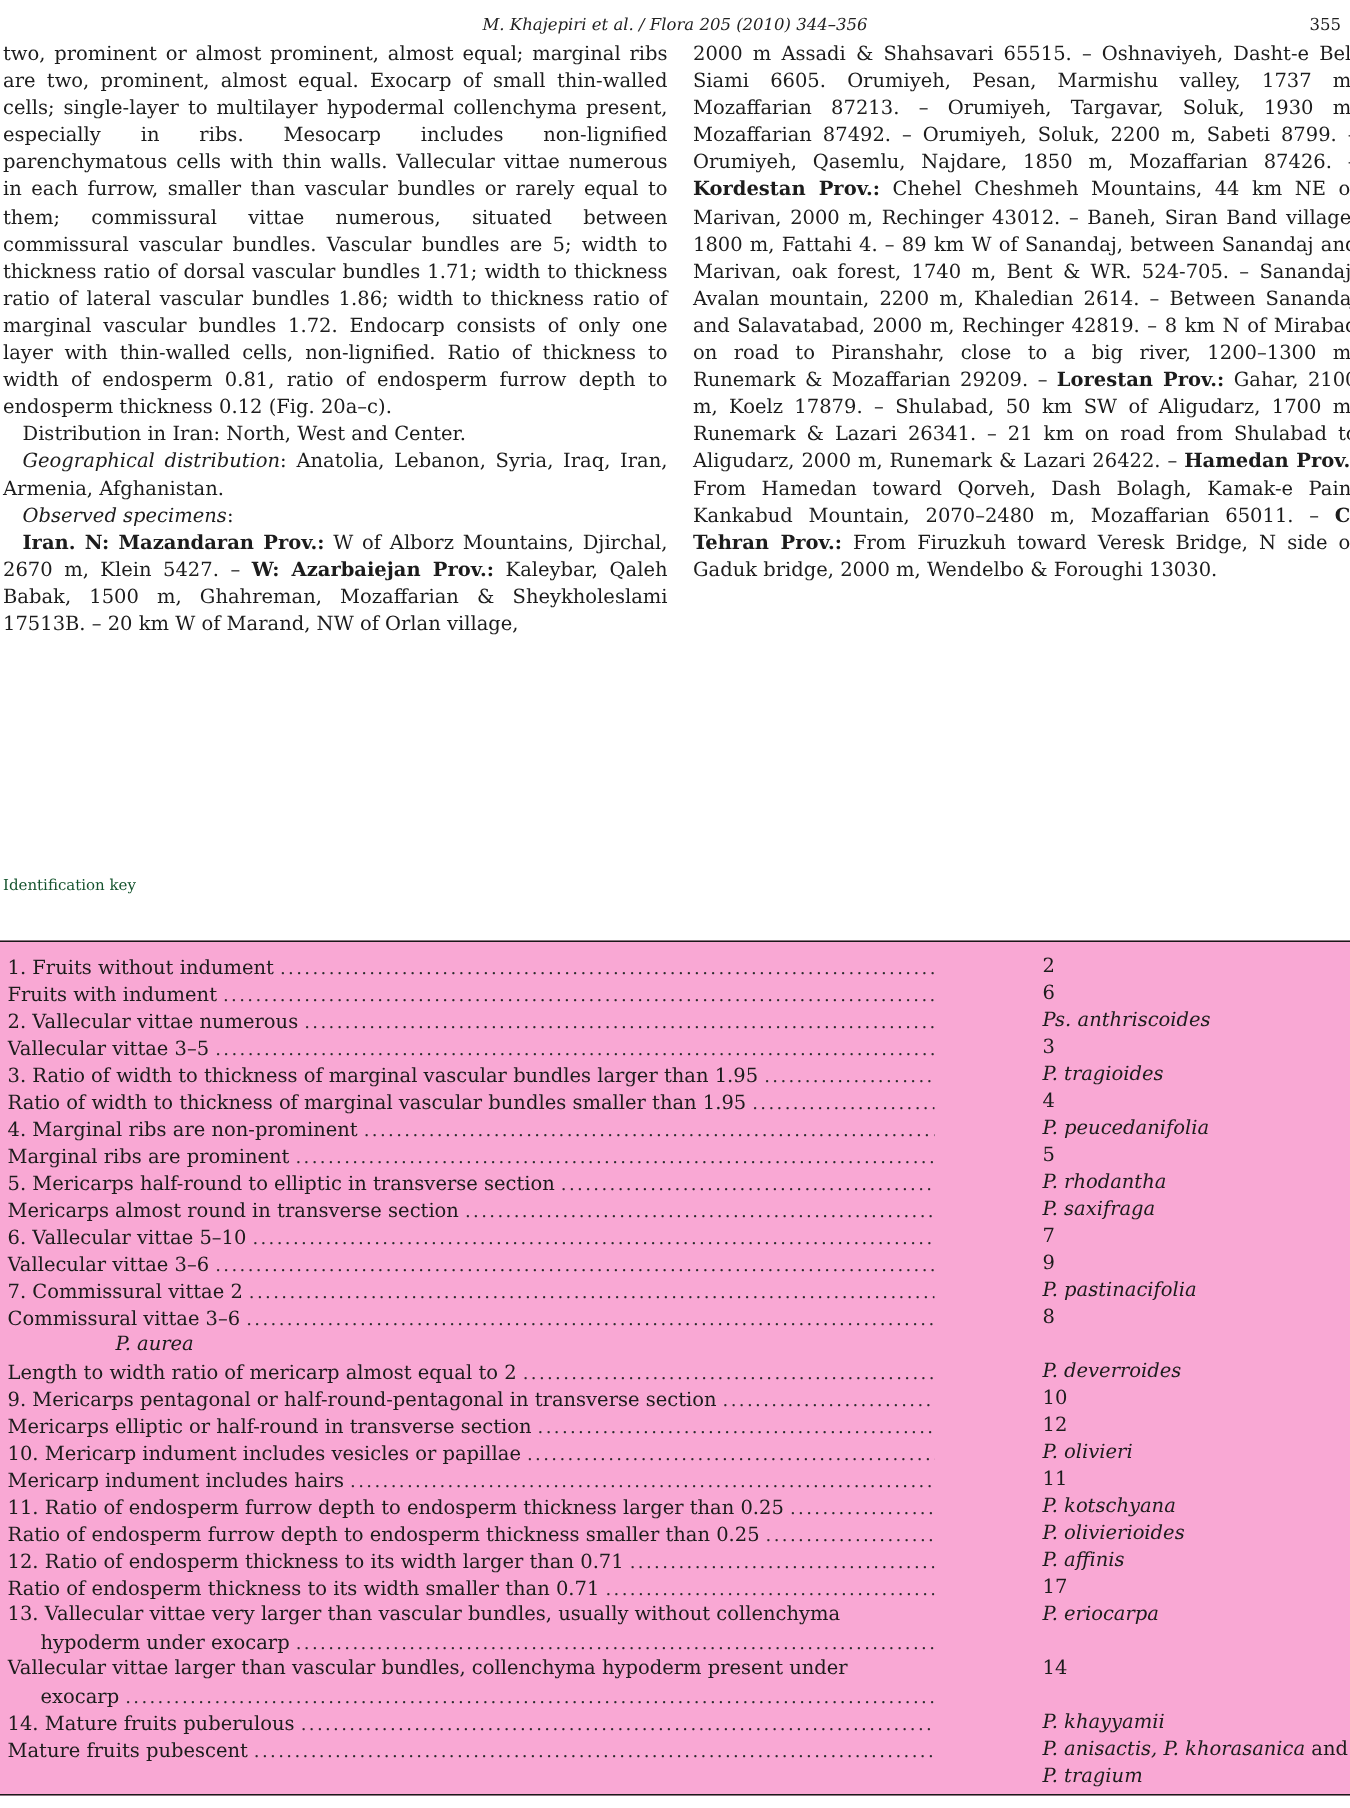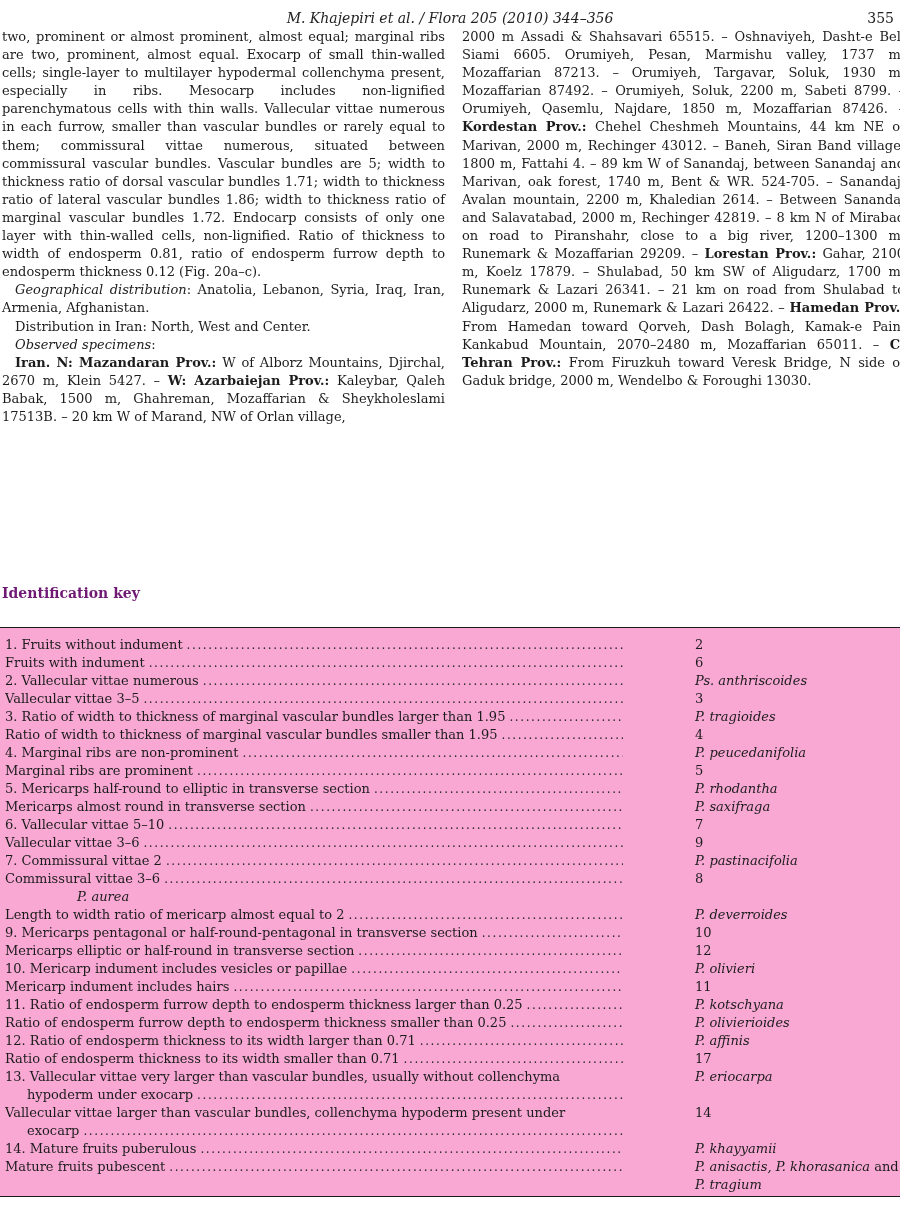--- a/index.html
+++ b/index.html
@@ -10,21 +10,21 @@
     width: 900px;
     height: 1205px;
     background: #ffffff;
     overflow: hidden;
   }
   
   .runhead {
     position: absolute;
     top: 10px; left: 0; right: 0;
     height: 18px;
-    font-size: 14px;
+    font-size: 11px;
     padding-left: 20px;
   }
   .runhead .rh-title {
     position: absolute;
     left: 0; right: 0;
     text-align: center;
     font-style: italic;
     color: #222;
   }
   .runhead .rh-page {
@@ -48,23 +48,23 @@
     text-align: justify;
   }
   .col p.para { text-indent: 0; }
   .col p.para.indent { text-indent: 13px; }
   .b { font-weight: bold; }
   .i { font-style: italic; }
   
   .key-heading {
     position: absolute;
     top: 585px; left: 2px;
-    font-size: 14px;
-    font-weight: bold;
-    color: #701a75;
+    font-size: 10px;
+    font-weight: normal;
+    color: #14532d;
   }
   .keybody {
     position: absolute;
     top: 627px; left: 0; right: 0;
     height: 570px;
     background: #f9a8d4;
     border-top: 1.2px solid #1a1a1a;
     border-bottom: 1.2px solid #1a1a1a;
     padding: 8px 0 0 5px;
     overflow: hidden;
@@ -99,22 +99,22 @@
 <div class="page">
 
   <div class="runhead">
     <div class="rh-title">M. Khajepiri et al. / Flora 205 (2010) 344–356</div>
     <div class="rh-page">355</div>
   </div>
 
   <div class="columns">
     <div class="col" id="col-left">
         <p class="para"><span>two, prominent or almost prominent, almost equal; marginal ribs are two, prominent, almost equal. Exocarp of small thin-walled cells; single-layer to multilayer hypodermal collenchyma present, especially in ribs. Mesocarp includes non-lignified parenchymatous cells with thin walls. Vallecular vittae numerous in each furrow, smaller than vascular bundles or rarely equal to them; commissural vittae numerous, situated between commissural vascular bundles. Vascular bundles are 5; width to thickness ratio of dorsal vascular bundles 1.71; width to thickness ratio of lateral vascular bundles 1.86; width to thickness ratio of marginal vascular bundles 1.72. Endocarp consists of only one layer with thin-walled cells, non-lignified. Ratio of thickness to width of endosperm 0.81, ratio of endosperm furrow depth to endosperm thickness 0.12 (Fig. 20a–c).</span></p>
+        <p class="para indent"><span>Distribution in Iran: North, West and Center.</span></p>
         <p class="para indent"><span class="i">Geographical distribution</span><span>: Anatolia, Lebanon, Syria, Iraq, Iran, Armenia, Afghanistan.</span></p>
-        <p class="para indent"><span>Distribution in Iran: North, West and Center.</span></p>
         <p class="para indent"><span class="i">Observed specimens</span><span>:</span></p>
         <p class="para indent"><span class="b">Iran. N: Mazandaran Prov.:</span><span> W of Alborz Mountains, Djirchal, 2670 m, Klein 5427. – </span><span class="b">W: Azarbaiejan Prov.:</span><span> Kaleybar, Qaleh Babak, 1500 m, Ghahreman, Mozaffarian &amp; Sheykholeslami 17513B. – 20 km W of Marand, NW of Orlan village,</span></p>
       </div>
     <div class="col" id="col-right">
         <p class="para"><span>2000 m Assadi &amp; Shahsavari 65515. – Oshnaviyeh, Dasht-e Bel, Siami 6605. Orumiyeh, Pesan, Marmishu valley, 1737 m, Mozaffarian 87213. – Orumiyeh, Targavar, Soluk, 1930 m, Mozaffarian 87492. – Orumiyeh, Soluk, 2200 m, Sabeti 8799. – Orumiyeh, Qasemlu, Najdare, 1850 m, Mozaffarian 87426. – </span><span class="b">Kordestan Prov.:</span><span> Chehel Cheshmeh Mountains, 44 km NE of Marivan, 2000 m, Rechinger 43012. – Baneh, Siran Band village, 1800 m, Fattahi 4. – 89 km W of Sanandaj, between Sanandaj and Marivan, oak forest, 1740 m, Bent &amp; WR. 524-705. – Sanandaj, Avalan mountain, 2200 m, Khaledian 2614. – Between Sanandaj and Salavatabad, 2000 m, Rechinger 42819. – 8 km N of Mirabad on road to Piranshahr, close to a big river, 1200–1300 m, Runemark &amp; Mozaffarian 29209. – </span><span class="b">Lorestan Prov.:</span><span> Gahar, 2100 m, Koelz 17879. – Shulabad, 50 km SW of Aligudarz, 1700 m, Runemark &amp; Lazari 26341. – 21 km on road from Shulabad to Aligudarz, 2000 m, Runemark &amp; Lazari 26422. – </span><span class="b">Hamedan Prov.:</span><span> From Hamedan toward Qorveh, Dash Bolagh, Kamak-e Pain, Kankabud Mountain, 2070–2480 m, Mozaffarian 65011. – </span><span class="b">C: Tehran Prov.:</span><span> From Firuzkuh toward Veresk Bridge, N side of Gaduk bridge, 2000 m, Wendelbo &amp; Foroughi 13030.</span></p>
       </div>
   </div>
 
   <div class="key-heading">Identification key</div>
 

